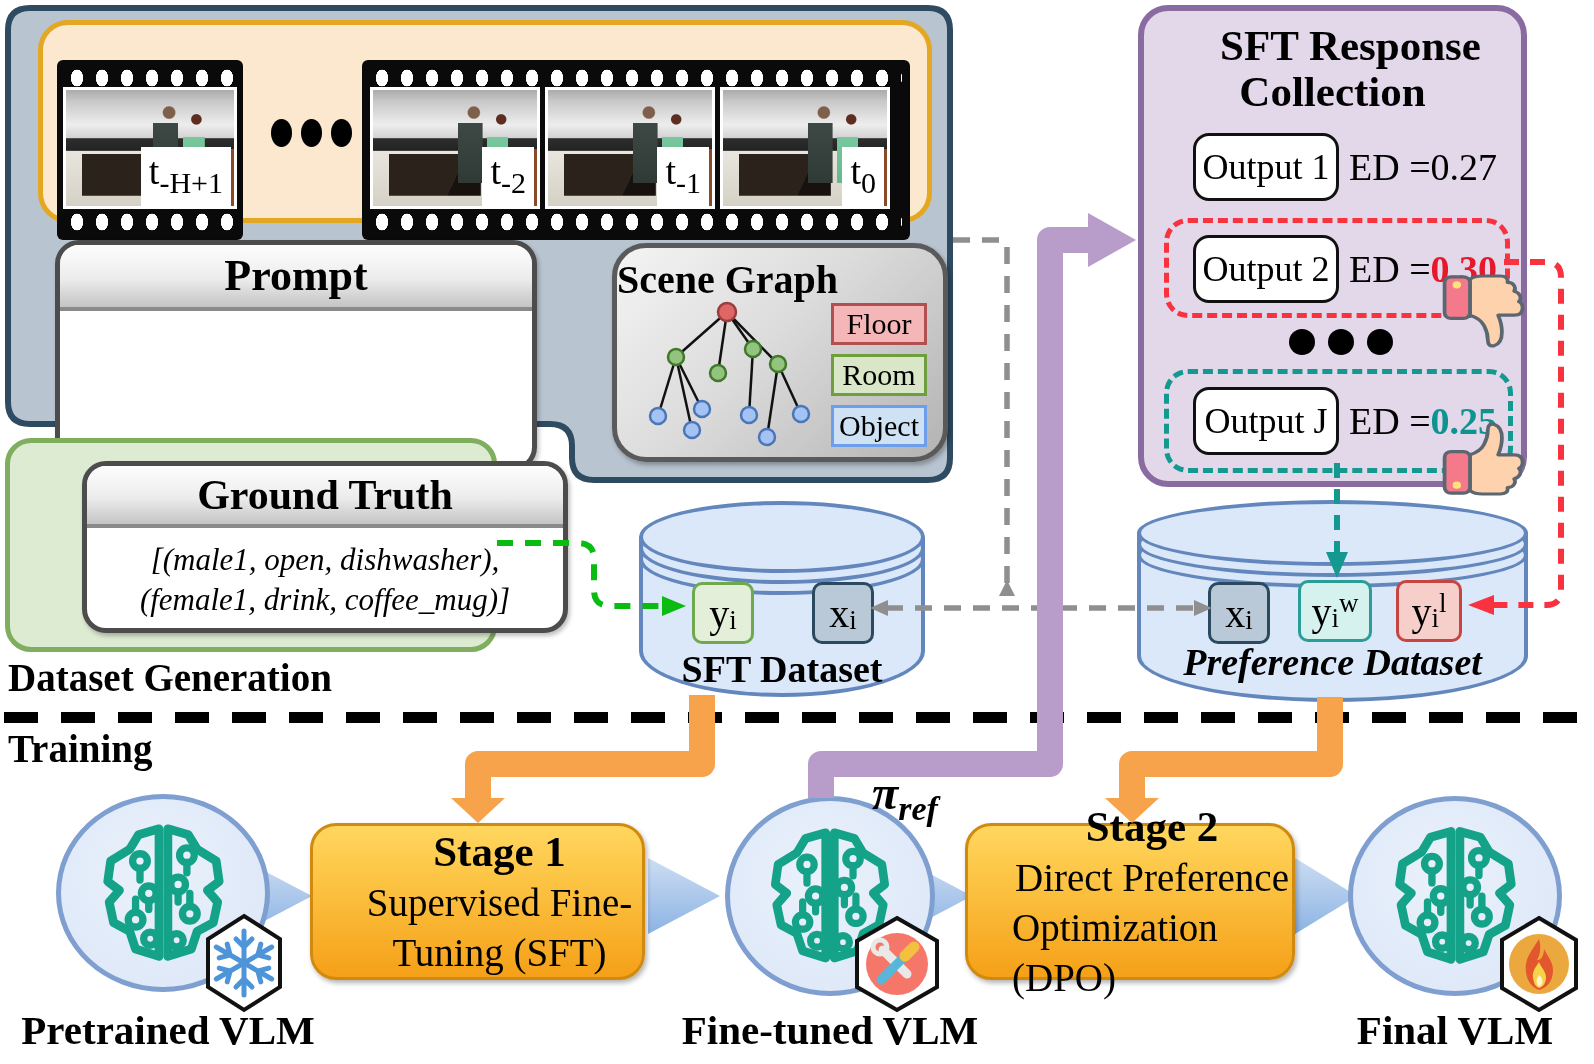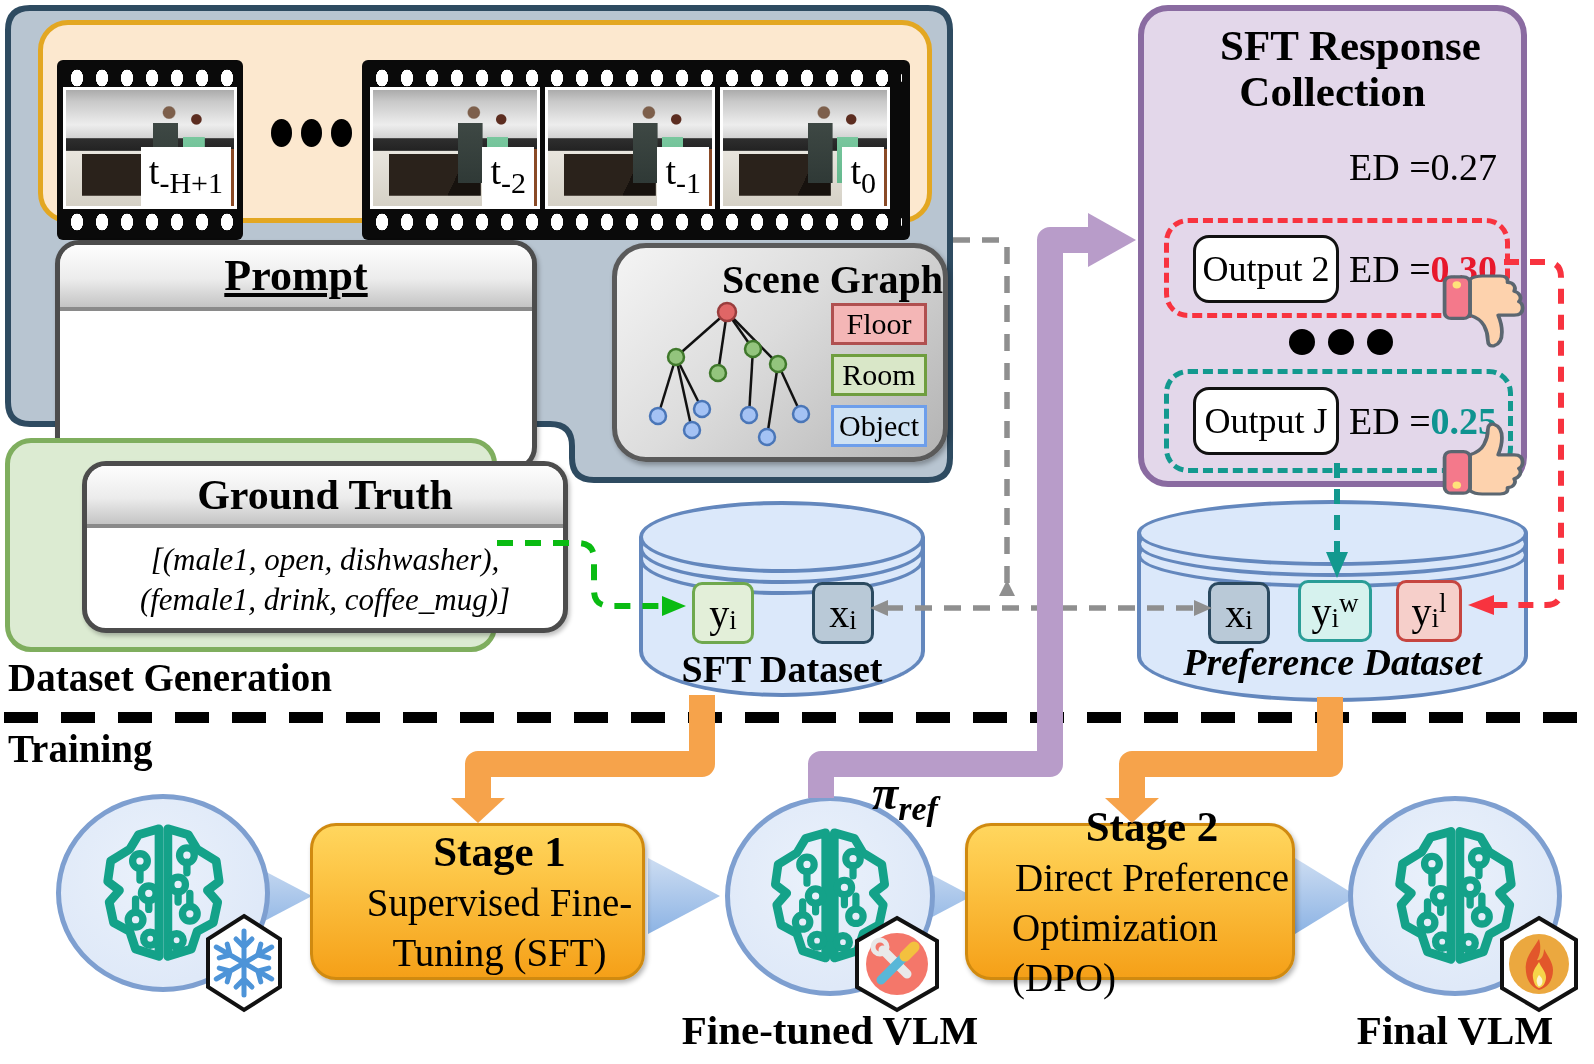--- a/index.html
+++ b/index.html
@@ -42,21 +42,21 @@
   
   .panel{background:#fff;border:5px solid var(--panel-border);border-radius:24px;
          box-sizing:border-box;overflow:hidden;box-shadow:2px 3px 4px rgba(0,0,0,.25);}
   .panel .hd{background:linear-gradient(180deg,#fdfdfd 0%,#ececec 55%,#c4c4c4 100%);
          border-bottom:4px solid #8a8a8a;text-align:center;font-weight:bold;}
   .panel .bd{text-align:center;}
   
   .sgbox{left:612px;top:243px;width:336px;height:219px;border:5px solid #5a5a5a;border-radius:34px;
          background:linear-gradient(135deg,#f4f4f4 0%,#dcdcdc 45%,#b3b3b3 100%);
          box-sizing:border-box;box-shadow:2px 3px 5px rgba(0,0,0,.3);}
-  .sgtitle{position:absolute;left:0;right:0;top:8px;text-align:right;font-weight:bold;font-size:40px;margin-left:24px;}
+  .sgtitle{position:absolute;left:0;right:0;top:8px;text-align:left;font-weight:bold;font-size:40px;}
   .legend{position:absolute;box-sizing:border-box;border:3px solid;text-align:center;
           font-size:30px;line-height:36px;}
   
   .gtbox{left:5px;top:438px;width:492px;height:214px;background:var(--gt-fill);
          border:5px solid var(--gt-border);border-radius:26px;box-sizing:border-box;}
   
   .cyl{position:absolute;}
   .cyle,.cylbody{position:absolute;left:0;right:0;background:var(--cyl-fill);
         border:4px solid var(--cyl-border);box-sizing:border-box;}
   .cyle{height:72px;border-radius:50%;}
@@ -159,21 +159,21 @@
       </div>
       <div class="frame kitchen" style="left:183px;width:170px;">
         <span class="chip"><span>t</span><sub>-1</sub></span>
       </div>
       <div class="frame kitchen" style="left:358px;width:170px;">
         <span class="chip"><span>t</span><sub>0</sub></span>
       </div>
     </div>
   </div>
 
-  <div class="abs panel" style="left:55px;top:240px;width:482px;height:231px;text-decoration:underline;">
+  <div class="abs panel" style="left:55px;top:240px;width:482px;height:231px;">
     <div class="hd" style="height:62px;font-size:44px;line-height:62px;">Prompt</div>
   </div>
 
   <div class="abs sgbox">
     <div class="sgtitle">Scene Graph</div>
     <svg width="326" height="209" viewBox="0 0 326 209" style="position:absolute;left:0;top:0;">
       <g stroke="#111" stroke-width="2.5">
         <line x1="110" y1="64" x2="59" y2="109"></line>
           <line x1="110" y1="64" x2="101" y2="125"></line>
         <line x1="110" y1="64" x2="136" y2="101"></line>
@@ -251,20 +251,21 @@
         <sub>i</sub>
         <sup>l</sup>
     </div>
     <div class="cyl-label" style="top:140px;font-style:italic;">Preference Dataset</div>
   </div>
 
   <div class="abs respbox">
     <div class="rtitle" style="top:12px;padding-left:36px;">SFT Response</div>
     <div class="rtitle" style="top:58px;">Collection</div>
 
+    <div class="outbox" style="left:49px;top:122px;">Output 1</div>
     <div class="edtext" style="left:205px;top:122px;">
       <span>ED = </span>
         <span>0.27</span>
     </div>
 
     <div class="dashrect" style="left:20px;top:207px;width:346px;height:100px;border-color:var(--dash-red);"></div>
     <div class="outbox" style="left:49px;top:224px;">Output 2</div>
     <div class="edtext" style="left:205px;top:224px;">
       <span>ED = </span>
         <span class="edval-red">0.30</span>
@@ -336,20 +337,21 @@
     <line x1="52" y1="41" x2="61" y2="32" stroke="#f3c13f" stroke-width="11" stroke-linecap="round"></line>
   </svg>
   <svg class="badge" style="left:1499px;top:915px;" width="80" height="98" viewBox="0 0 80 98">
     <polygon points="40,3 77,25 77,73 40,95 3,73 3,25" fill="#fff" stroke="#111" stroke-width="4"></polygon>
     <circle cx="40" cy="49" r="30" style="fill:var(--flame-bg)"></circle>
     <path d="M40 24 C33 36 25 43 27 57 C28 67 34 73 40 75 C48 73 54 66 54 55 C54 47 48 40 45 34 C45 43 40 46 38 45 C42 38 42 31 40 24 Z" fill="#e2572b"></path>
     <path d="M40 47 C36 53 33 57 34 63 C35 69 37 72 40 73 C44 72 47 68 47 62 C47 57 42 52 41 49 Z" fill="#f6d44a"></path>
     <path d="M40 60 C38 63 37 65 38 68 C38.5 70 39 71 40 71.5 C42 71 43.5 69 43.5 66 C43.5 63 41 61 40 60 Z" fill="#fdf4d4"></path>
   </svg>
 
+  <div class="mlabel" style="left:8px;top:1006px;width:320px;">Pretrained VLM</div>
   <div class="mlabel" style="left:660px;top:1006px;width:340px;">Fine-tuned VLM</div>
   <div class="mlabel" style="left:1330px;top:1006px;width:250px;">Final VLM</div>
 
   <div class="piref">
     <span>π</span><sub>ref</sub>
   </div>
 </div>
 
 <svg id="overlay" width="1594" height="1064" viewBox="0 0 1594 1064">
 

